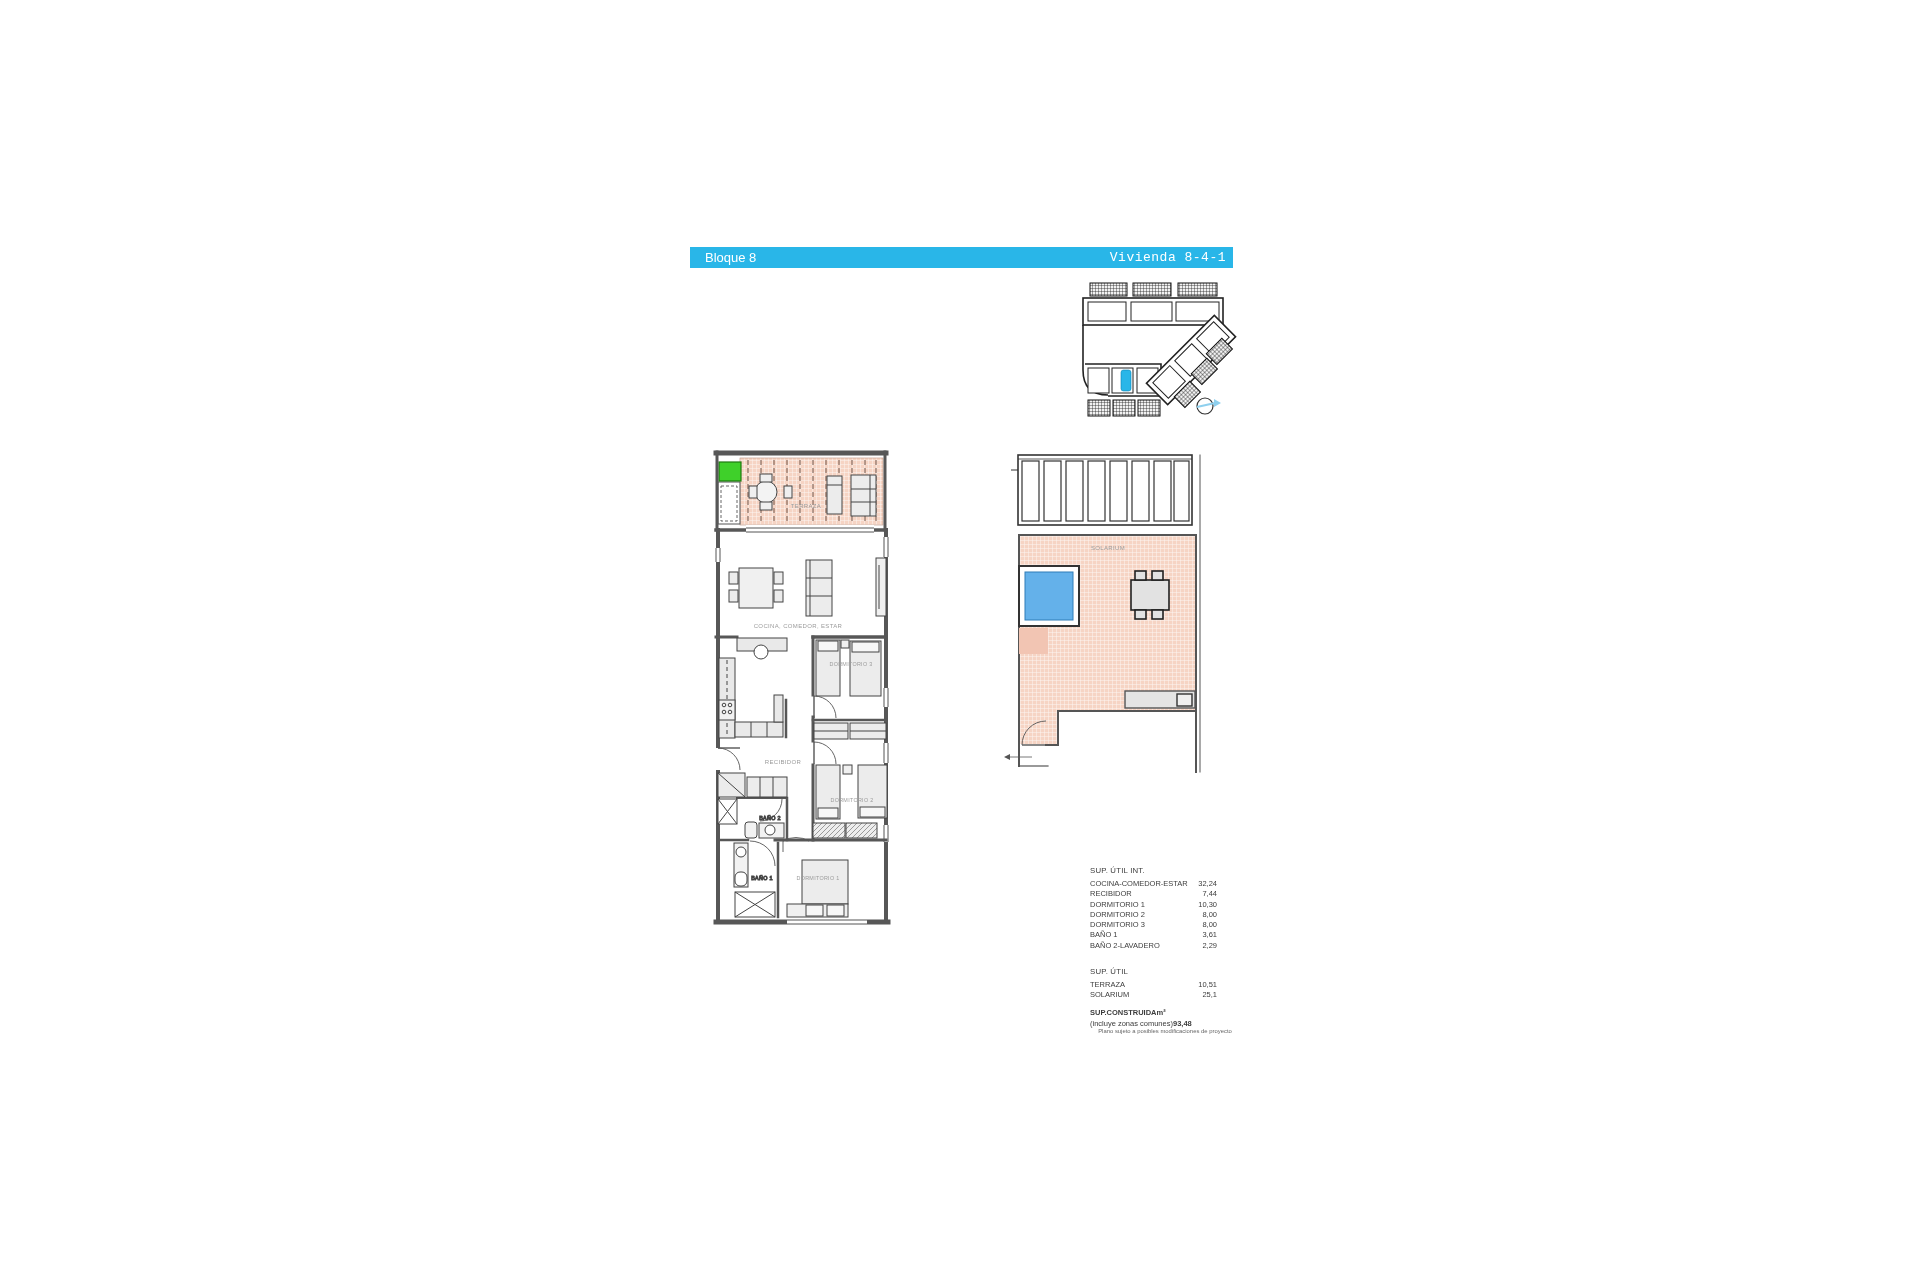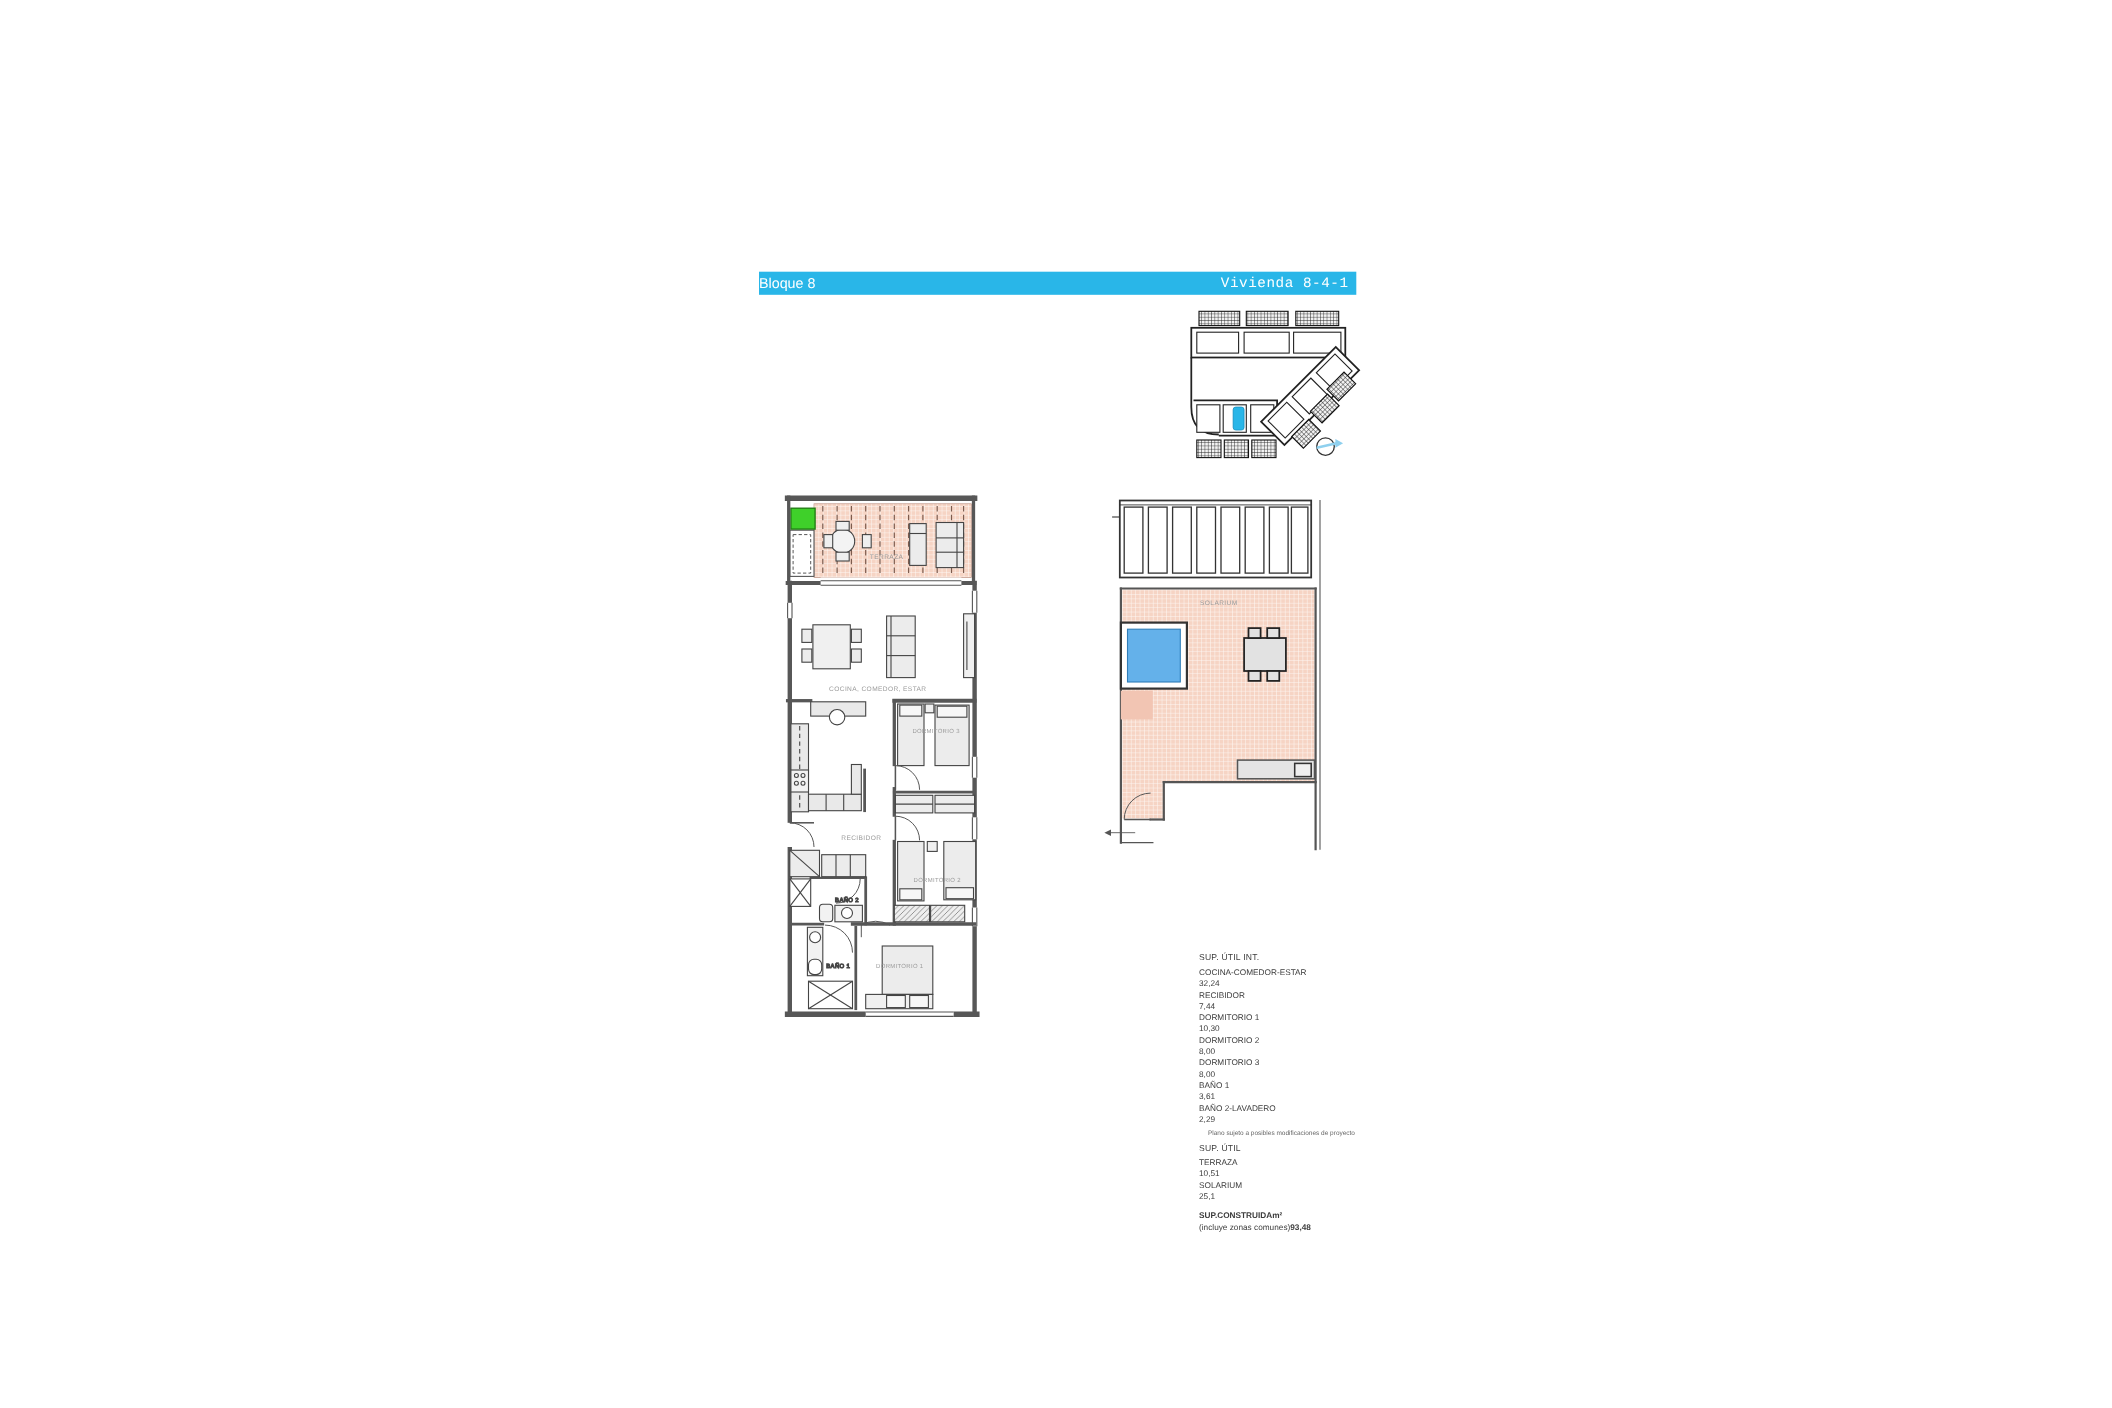--- a/index.html
+++ b/index.html
@@ -1,27 +1,27 @@
 <!DOCTYPE html>
 <html><head>
 <meta charset="utf-8">
 <style>
   html,body{margin:0;padding:0;background:#fff;}
   body{width:1920px;height:1280px;position:relative;font-family:"Liberation Sans",sans-serif;overflow:hidden;}
   .titlebar{position:absolute;left:690px;top:247px;width:543px;height:21px;background:#29b6e8;
             display:flex;align-items:center;justify-content:space-between;color:#fff;font-size:13px;}
-  .titlebar .tl{}
+  .titlebar .tl{padding-left:15px;}
   .titlebar .tr{padding-right:7px;letter-spacing:.5px;font-family:Liberation Mono, monospace;}
   svg{position:absolute;overflow:visible;}
   #siteplan{left:1070px;top:275px;width:185px;height:148px;}
   #mainplan{left:690px;top:440px;width:235px;height:500px;}
   #solarplan{left:1005px;top:445px;width:210px;height:335px;}
   .areas{position:absolute;left:1090px;top:866px;width:127px;color:#3c3c3c;font-size:7.5px;}
   .a-title{font-weight:normal;font-size:7.8px;margin-bottom:4px;letter-spacing:.2px;}
-  .arow{display:flex;justify-content:space-between;line-height:10.3px;flex-direction:column;}
+  .arow{display:flex;justify-content:space-between;line-height:10.3px;}
   .gap1{height:16px;}
   .crow{display:flex;justify-content:flex-start;line-height:11px;}
   .b{font-weight:bold;}
   .footnote{position:absolute;left:1080px;top:1028px;width:170px;text-align:center;
             font-size:5.9px;color:#666;}
   text{font-family:"Liberation Sans",sans-serif;fill:#9b9b9b;}
   .rlabel{font-size:6px;letter-spacing:.35px;}
   .rlabel-sm{font-size:5.4px;letter-spacing:.3px;}
 </style>
 </head>

